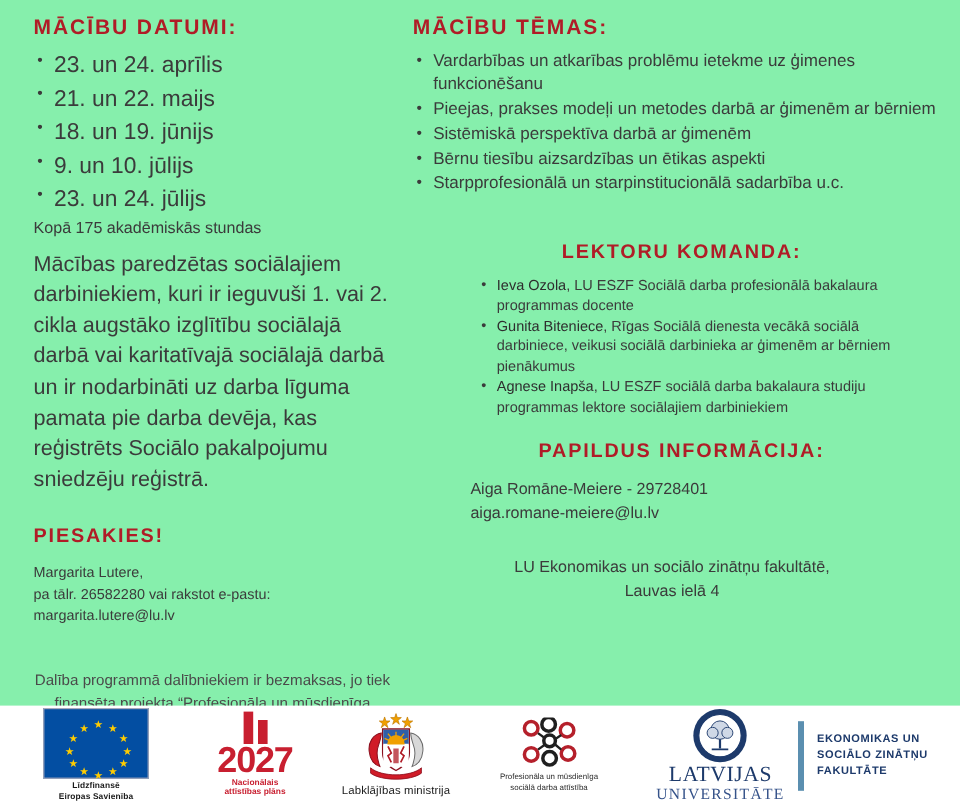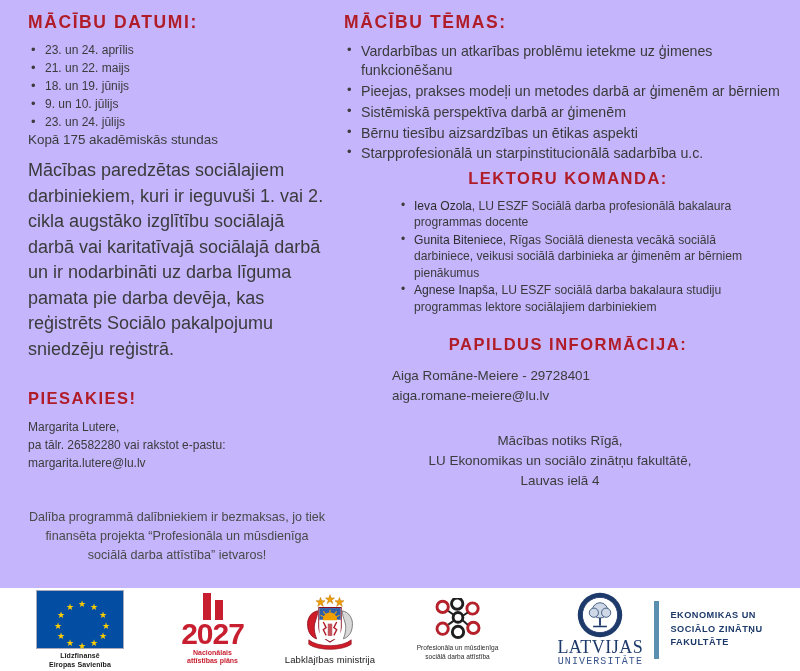--- a/index.html
+++ b/index.html
@@ -5,21 +5,21 @@
   * { box-sizing: border-box; margin: 0; padding: 0; }
   html, body {
     width: 800px; height: 671px;
     background: #c9c9c7;
     font-family: "Liberation Sans", sans-serif;
     overflow: hidden;
   }
   .poster {
     position: relative;
     width: 800px; height: 631px;
-    background: #c4b5fd;
+    background: #86efac;
   }
   .body-area {
     position: absolute;
     left: 0; top: 0; right: 0;
     height: 588px;
     display: flex;
   }
   .col-left {
     width: 336px;
     padding: 12px 10px 0 28px;
@@ -44,21 +44,21 @@
     line-height: 1.42;
   }
   ul.bul {
     list-style: none;
     margin: 0; padding: 0;
   }
   ul.bul > li {
     position: relative;
     padding-left: 17px;
     color: #3b3b3b;
-    font-size: 12px;
+    font-size: 19px;
     line-height: 1.42;
     margin-bottom: 1px;
   }
   ul.bul > li::before {
     content: "\2022";
     position: absolute;
     left: 3px; top: -1px;
     font-size: 13px;
     color: #3b3b3b;
   }
@@ -138,21 +138,21 @@
   .circ { width: 52px; height: 42px; }
   .circ-cap {
     font-size: 6.6px; color: #2b2b2b; text-align: center;
     line-height: 1.3; margin-top: 4px; font-weight: normal;
   }
 
   
   .lu { display: flex; flex-direction: column; align-items: center; }
   .lu-seal { width: 46px; height: 46px; }
   .lu-name { font-size: 18px; color: #1d3a6b; letter-spacing: .5px; line-height: 1; font-family: "Liberation Serif", serif; }
-  .lu-sub { font-size: 10px; color: #36538a; letter-spacing: 1.1px; line-height: 1.2; font-family: Liberation Mono, monospace; }
+  .lu-sub { font-size: 13px; color: #36538a; letter-spacing: 1.1px; line-height: 1.2; font-family: Liberation Serif, serif; }
   .lu-div { width: 5px; height: 58px; background: #5b8fb0; margin: 0 11px; }
   .lu-fac {
     font-size: 9.2px; font-weight: bold; color: #1d3a6b;
     line-height: 1.45; letter-spacing: .5px;
   }
 </style>
 </head>
 <body>
 
 <div class="poster">
@@ -189,21 +189,21 @@
       <h2 class="head">MĀCĪBU TĒMAS:</h2>
 
       <ul class="bul wide" style="margin-top:9px;max-width:436px">
         <li>Vardarbības un atkarības problēmu ietekme uz ģimenes funkcionēšanu</li>
         <li>Pieejas, prakses modeļi un metodes darbā ar ģimenēm ar bērniem</li>
         <li>Sistēmiskā perspektīva darbā ar ģimenēm</li>
         <li>Bērnu tiesību aizsardzības un ētikas aspekti</li>
         <li>Starpprofesionālā un starpinstitucionālā sadarbība u.c.</li>
       </ul>
 
-      <h2 class="head sm centered" style="margin-top:6px">LEKTORU KOMANDA:</h2>
+      <h2 class="head sm centered" style="margin-top:38px">LEKTORU KOMANDA:</h2>
 
       <ul class="bul lect" style="margin-top:9px;padding-left:56px;max-width:410px">
         <li>
           <span class="nm">Ieva Ozola</span><span>, LU ESZF Sociālā darba profesionālā bakalaura programmas docente</span>
         </li>
         <li>
           <span class="nm">Gunita Biteniece</span><span>, Rīgas Sociālā dienesta vecākā sociālā darbiniece, veikusi sociālā darbinieka ar ģimenēm ar bērniem pienākumus</span>
         </li>
         <li>
           <span class="nm">Agnese Inapša</span><span>, LU ESZF sociālā darba bakalaura studiju programmas lektore sociālajiem darbiniekiem</span>
@@ -211,21 +211,20 @@
       </ul>
 
       <h2 class="head sm centered" style="margin-top:20px">PAPILDUS INFORMĀCIJA:</h2>
 
       <div class="txt" style="margin-top:11px;padding-left:48px;font-size:13.4px;line-height:1.48">
         <div>Aiga Romāne-Meiere - 29728401</div>
         <div>aiga.romane-meiere@lu.lv</div>
       </div>
 
       <div class="txt centered" style="margin-top:25px;font-size:13.4px;line-height:1.5;padding-right:16px">
-        <div>Mācības notiks Rīgā,</div>
         <div>LU Ekonomikas un sociālo zinātņu fakultātē,</div>
         <div>Lauvas ielā 4</div>
       </div>
     </div>
   </div>
 
   <div class="footer">
 
     <div class="logo-cell" style="width:160px">
       <div class="eu-flag">

